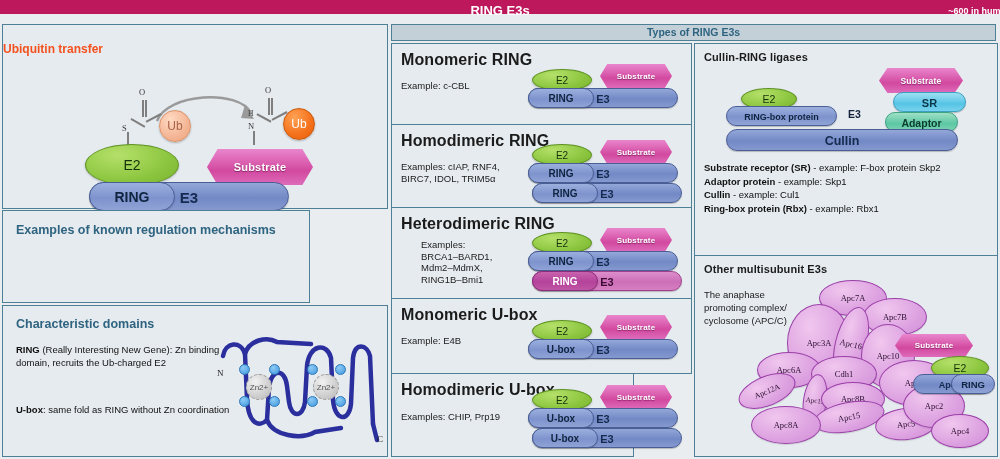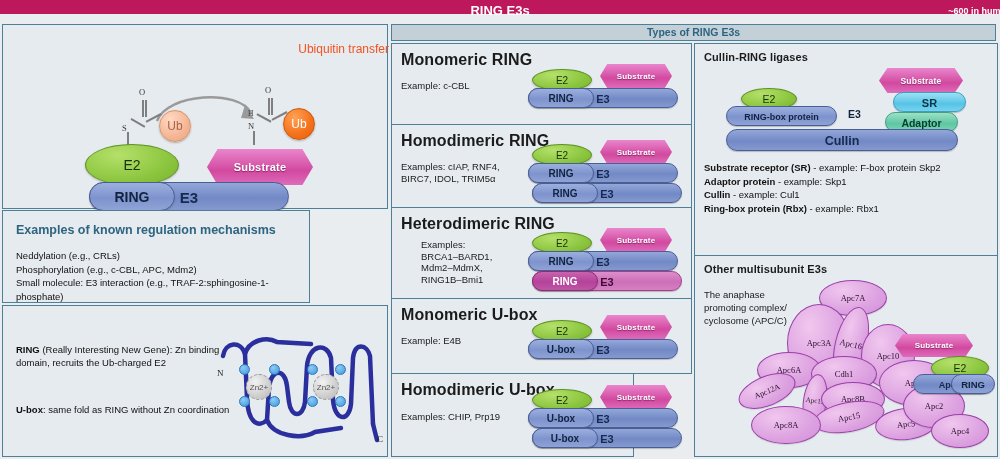--- a/index.html
+++ b/index.html
@@ -98,22 +98,22 @@
 
   <div class="topbar">
     <div class="title">RING E3s</div>
     <div class="count">~600 in humans</div>
   </div>
 
   <div class="col-left">
 
     <div class="panel" style="position:absolute;left:0;top:0;width:386px;height:185px;">
 
-      <div style="position:absolute;left:0;top:17px;width:386px;text-align:right;
-                  font-weight:normal;font-size:12px;color:#f4511e;">Ubiquitin transfer</div>
+      <div style="position:absolute;left:0;top:17px;width:386px;text-align:left;
+                  font-weight:bold;font-size:12px;color:#f4511e;">Ubiquitin transfer</div>
 
       <svg style="position:absolute;left:150px;top:62px;" width="110" height="38">
         <path d="M4,34 C14,6 86,2 98,26" fill="none" stroke="#9a9a9a" stroke-width="2.4"></path>
         <path d="M92,18 L101,32 L88,31 Z" fill="#9a9a9a"></path>
       </svg>
 
       <div class="bond" style="left:139px;top:75px;width:1.8px;height:17px;"></div>
       <div class="bond" style="left:142px;top:75px;width:1.8px;height:17px;"></div>
       <div class="atom" style="left:136px;top:62px;">O</div>
       <div class="bond" style="left:127px;top:97px;width:16px;height:1.8px;transform:rotate(30deg);"></div>
@@ -141,28 +141,24 @@
         <div class="hex" style="position:absolute;left:0;top:0;width:100%;height:100%;border:0;"></div>
         <div class="hexlabel" style="font-size:11px;">Substrate</div>
       </div>
 
       <div class="cap e3bar" style="left:86px;top:157px;width:200px;height:29px;line-height:29px;font-size:15px;">E3</div>
       <div class="cap ring" style="left:86px;top:157px;width:86px;height:29px;line-height:29px;font-size:14px;">RING</div>
     </div>
 
     <div class="panel" style="position:absolute;left:0;top:186px;width:308px;height:93px;">
       <div class="panel-title" style="position:absolute;left:13px;top:12px;">Examples of known regulation mechanisms</div>
-      <div style="position:absolute;left:13px;top:38px;font-size:9.5px;line-height:13.5px;color:#111;">
-        <div>Neddylation (e.g., CRLs)</div>
-        <div>Phosphorylation (e.g., c-CBL, APC, Mdm2)</div>
-        <div>Small molecule: E3 interaction (e.g., TRAF-2:sphingosine-1-phosphate)</div>
-      </div>
     </div>
 
     <div class="panel" style="position:absolute;left:0;top:281px;width:386px;height:152px;">
+      <div class="panel-title" style="position:absolute;left:13px;top:11px;">Characteristic domains</div>
 
       <div style="position:absolute;left:13px;top:37px;width:210px;font-size:9.5px;line-height:13px;color:#111;">
         <b>RING</b><span> (Really Interesting New Gene): Zn binding domain, recruits the Ub-charged E2</span>
       </div>
       <div style="position:absolute;left:13px;top:97px;width:215px;font-size:9.5px;line-height:13px;color:#111;">
         <b>U-box</b><span>: same fold as RING without Zn coordination</span>
       </div>
 
       <svg style="position:absolute;left:212px;top:22px;" width="168" height="124">
         <path d="M8,28 C10,14 26,12 30,26 L32,70 C33,96 44,100 52,92 L54,60
@@ -297,20 +293,21 @@
       </div>
     </div>
 
     <div class="sec" style="position:absolute;left:0;top:231px;width:304px;height:202px;overflow:hidden;">
       <h4 style="font-size:11px;">Other multisubunit E3s</h4>
       <div class="ex" style="top:32px;white-space:pre-line;line-height:13px;">The anaphase
 promoting complex/
 cyclosome (APC/C)</div>
 
       <div class="apc" style="left:124px;top:24px;width:66px;height:34px;">Apc7A</div>
+      <div class="apc" style="left:168px;top:42px;width:62px;height:36px;">Apc7B</div>
       <div class="apc" style="left:92px;top:48px;width:62px;height:76px;">Apc3A</div>
       <div class="apc" style="left:140px;top:50px;width:30px;height:74px;transform:rotate(14deg);">Apc16</div>
       <div class="apc" style="left:166px;top:68px;width:52px;height:62px;">Apc10</div>
       <div class="apc" style="left:62px;top:96px;width:62px;height:34px;">Apc6A</div>
       <div class="apc" style="left:116px;top:100px;width:64px;height:34px;">Cdh1</div>
       <div class="apc" style="left:184px;top:104px;width:68px;height:44px;">Apc1</div>
       <div class="apc" style="left:108px;top:118px;width:22px;height:52px;transform:rotate(8deg);font-size:7px;">Apc13</div>
       <div class="apc" style="left:42px;top:120px;width:58px;height:28px;transform:rotate(-22deg);font-size:8px;">Apc12A</div>
       <div class="apc" style="left:126px;top:126px;width:62px;height:32px;">Apc8B</div>
       <div class="apc" style="left:118px;top:146px;width:70px;height:28px;transform:rotate(-11deg);">Apc15</div>

